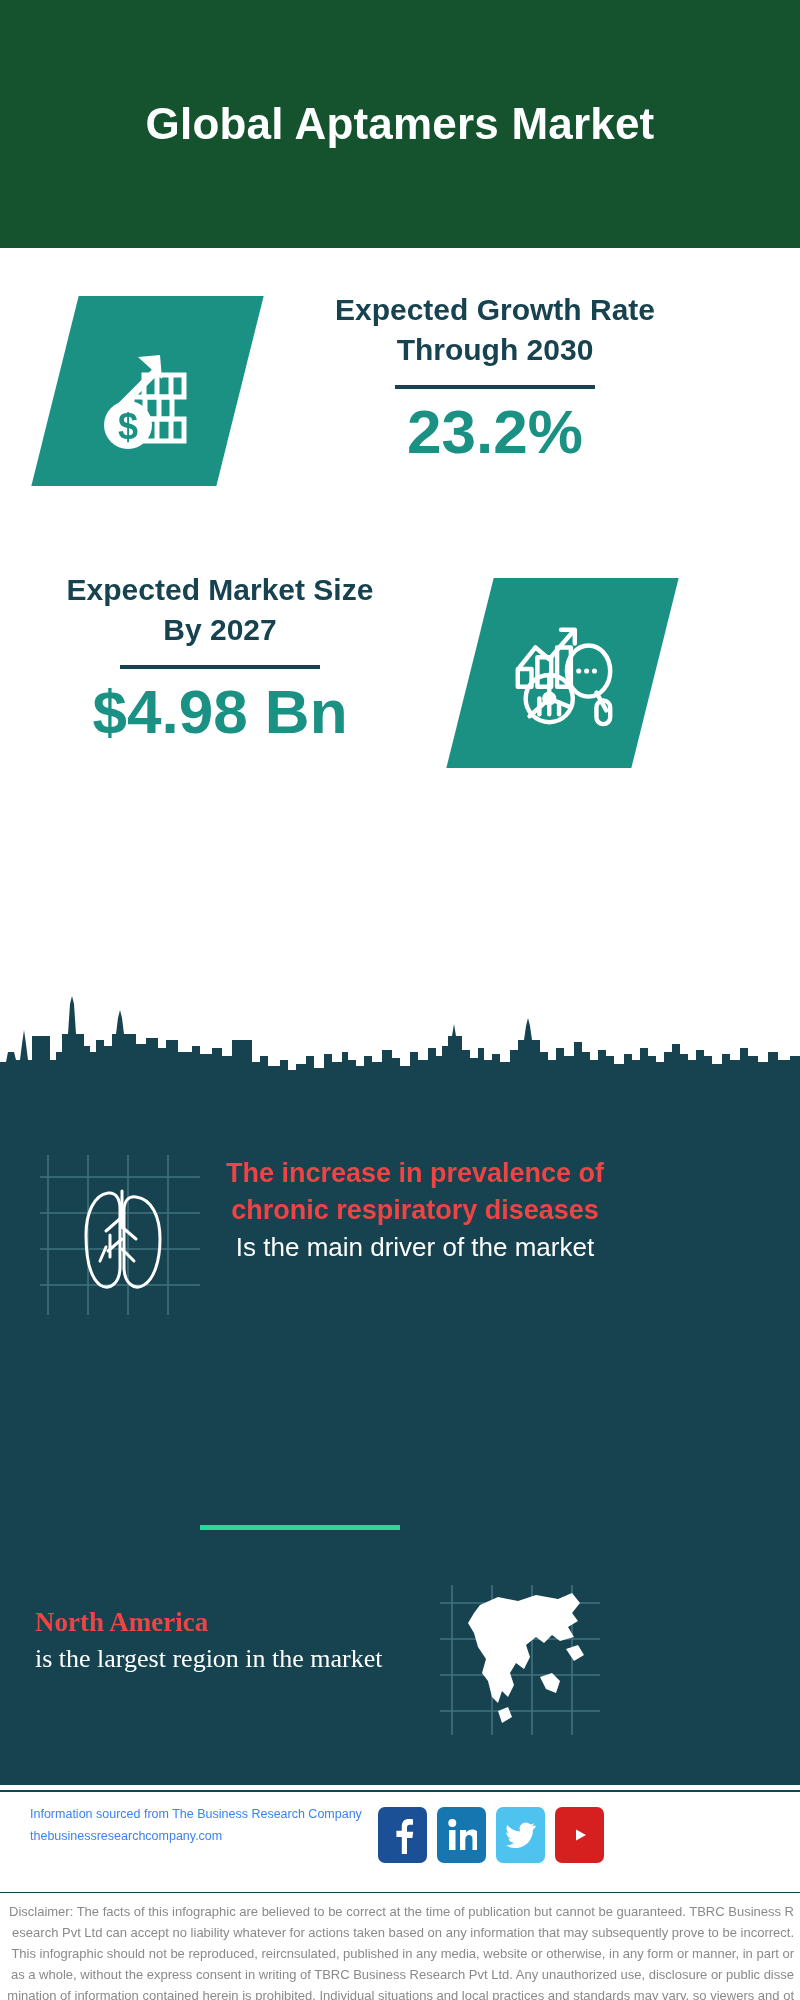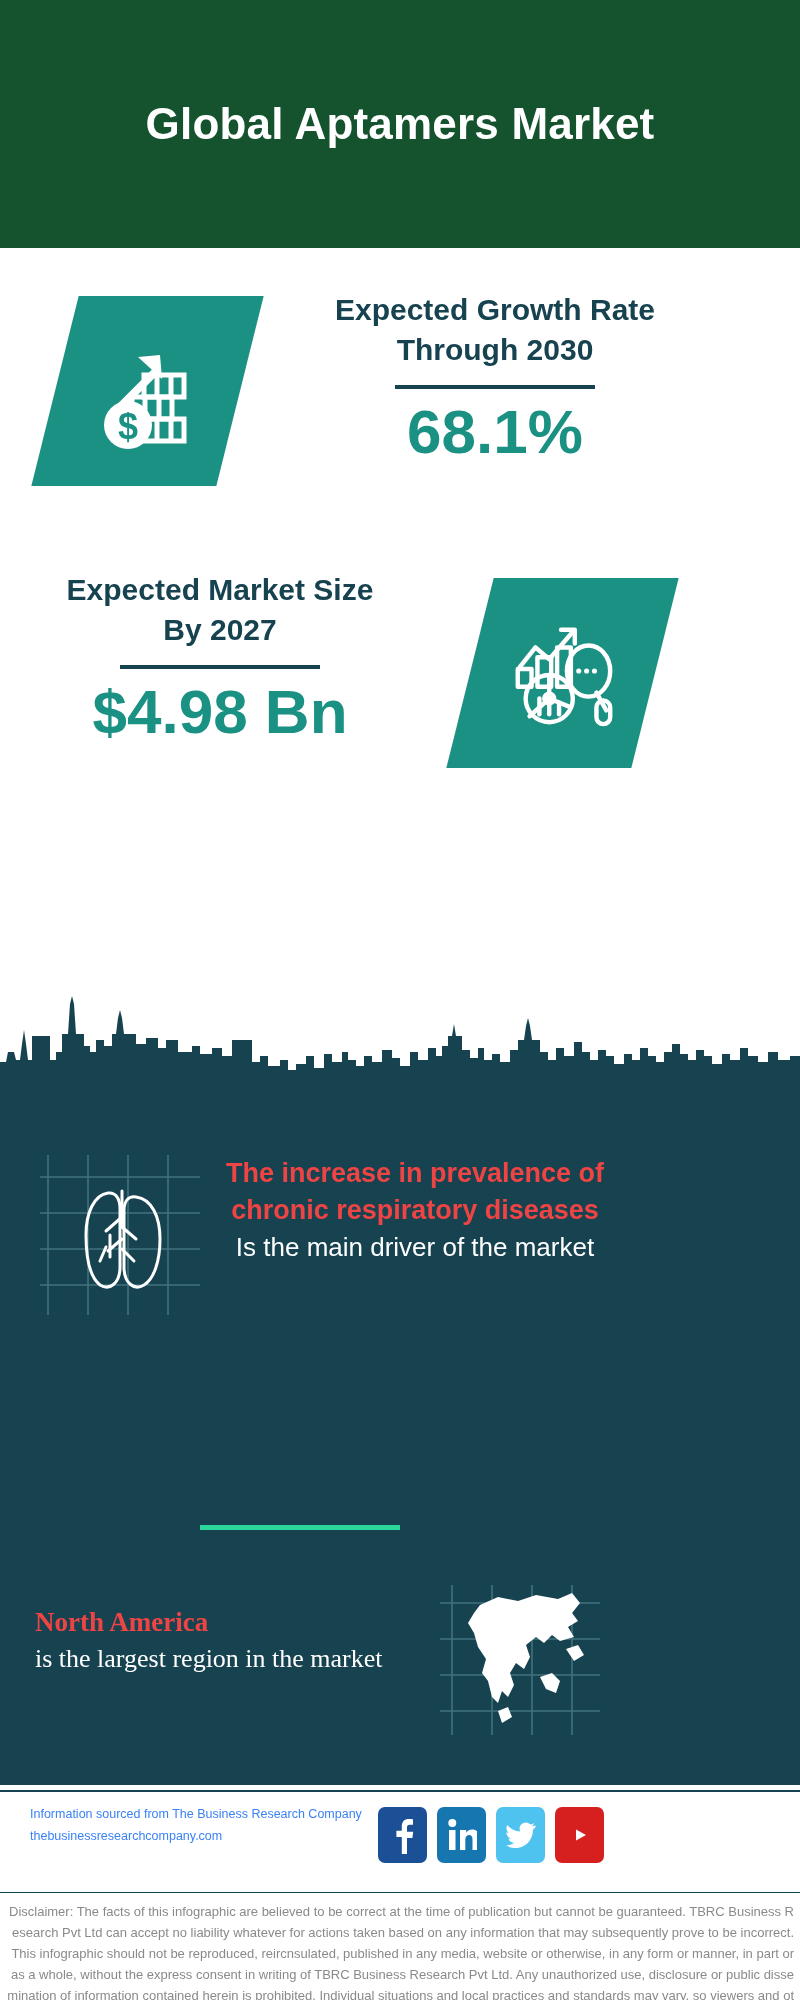--- a/index.html
+++ b/index.html
@@ -133,21 +133,21 @@
           <line x1="83" y1="88" x2="83" y2="110"></line>
         </g>
 
         <circle cx="40" cy="94" r="24" fill="#fff"></circle>
         <text x="40" y="108" font-size="36" font-weight="bold" text-anchor="middle" fill="#1A9183" font-family="Liberation Sans, sans-serif">$</text>
       </svg>
     </div>
     <div class="stat1-text">
       <div class="stat-label">Expected Growth Rate Through 2030</div>
       <div class="rule-dark"></div>
-      <div class="stat-value">68.1%</div>
+      <div class="stat-value">23.2%</div>
     </div>
   </div>
 
   <div class="stat2">
     <div class="stat2-text">
       <div class="stat-label">Expected Market Size By 2027</div>
       <div class="rule-dark"></div>
       <div class="stat-value">$4.98 Bn</div>
     </div>
     <div class="para-icon" id="icon-research">

